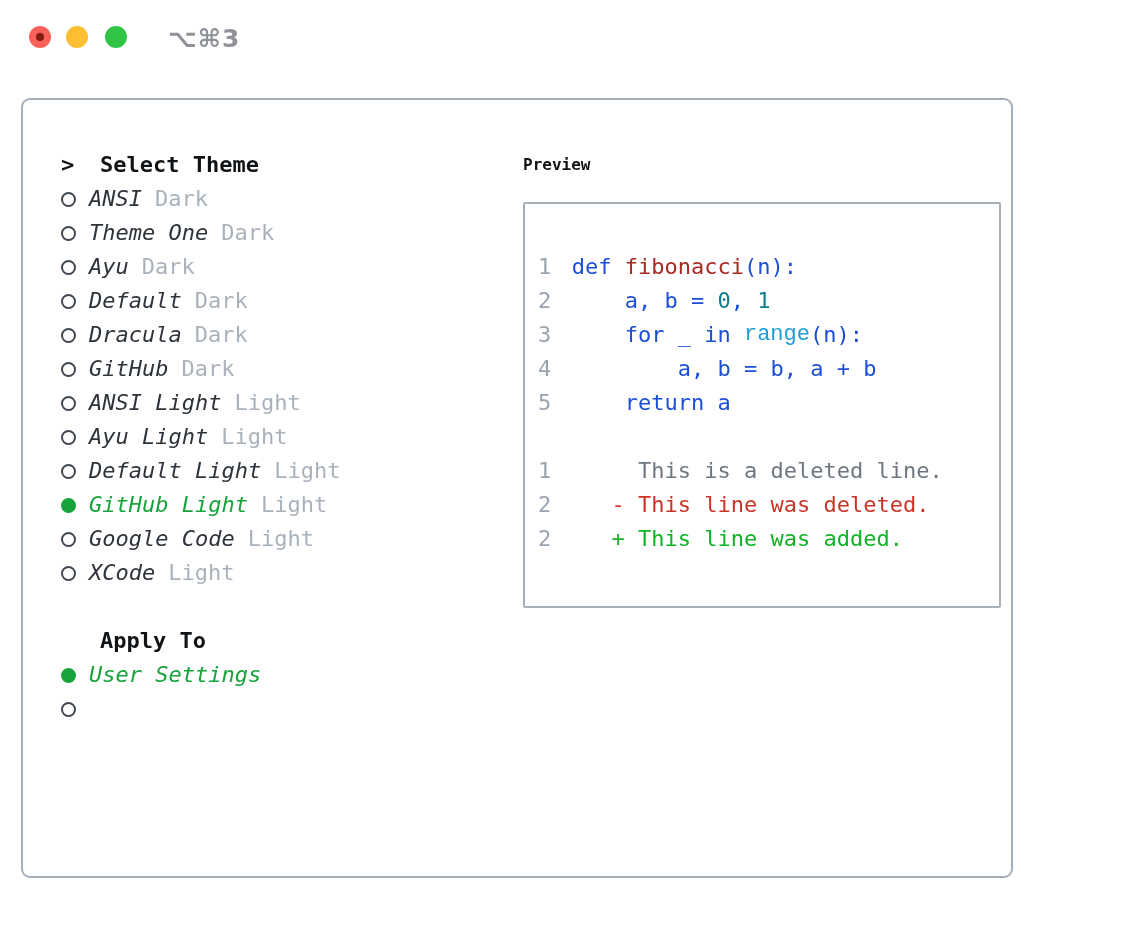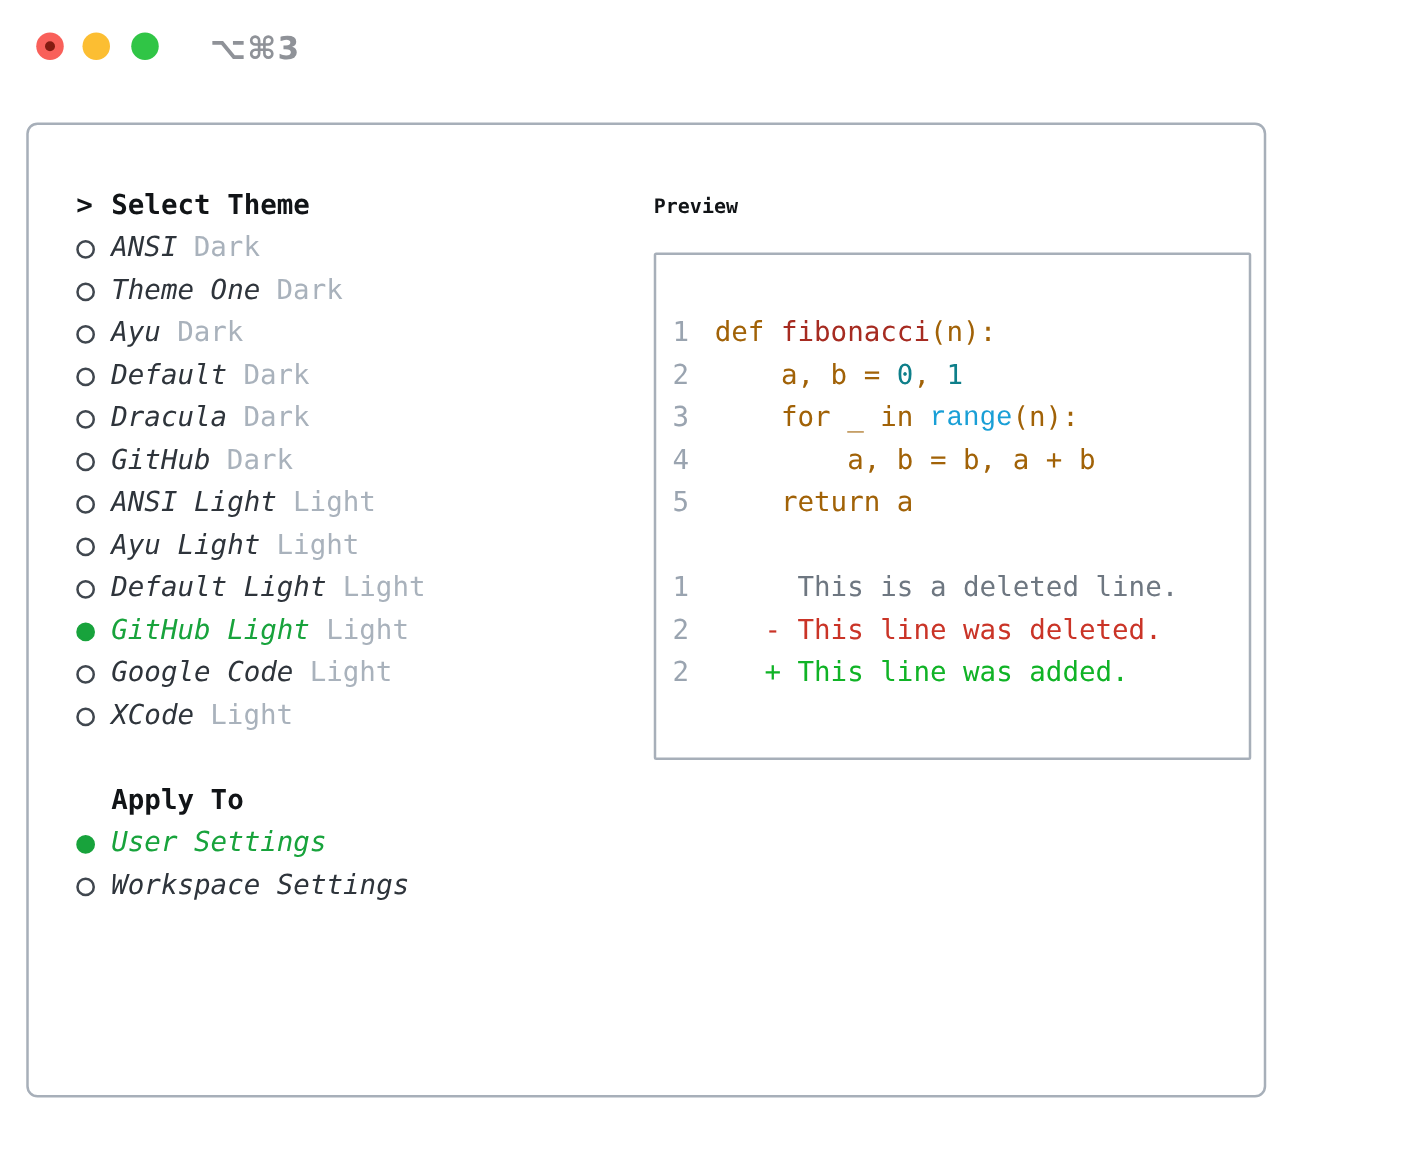--- a/index.html
+++ b/index.html
@@ -41,34 +41,34 @@
     border:2px solid var(--border);border-radius:9px;background:#fff;
     display:flex;padding:48px 22px 0 38px;}
   .left-col{width:442px;flex-shrink:0;}
   .right-col{flex:1;padding-left:20px;}
 
   .row{display:flex;height:34px;line-height:34px;font-size:22px;color:var(--fg);white-space:pre;}
   .marker{width:28px;flex-shrink:0;display:flex;align-items:center;}
   .prompt{font-weight:bold;color:var(--heading);font-size:22px;line-height:34px;}
   .bullet{width:15px;height:15px;border:2px solid #40474f;border-radius:50%;background:transparent;}
   .bullet.filled{border-color:var(--accent-green);background:var(--accent-green);}
-  .row.header-row .label{font-weight:bold;color:var(--heading);}
+  .row.header-row .label{font-weight:bold;color:var(--heading);margin-left:11px;}
   .t-name{color:var(--fg);font-style:italic;}
   .row.selected .t-name{color:var(--accent-green);}
   .t-tag{color:var(--muted);margin-left:13px;}
   .apply-title{margin-top:34px;}
   .help{margin-top:34px;font-size:22px;line-height:34px;color:var(--muted);white-space:pre;}
 
   
   .preview-title{height:34px;line-height:34px;font-size:16px;font-weight:bold;color:var(--heading);}
   .preview-box{margin-top:20px;width:478px;height:406px;border:2px solid var(--border);border-radius:2px;
     padding:46px 12px 0 13px;background:#fff;overflow:hidden;}
   .code-line{display:flex;height:34px;line-height:34px;font-size:22px;white-space:pre;}
   .ln{display:inline-block;width:2ch;margin-right:0.55ch;color:var(--linenum);flex-shrink:0;}
-  .tok-fg{color:#a16207;}
+  .tok-fg{color:#1d4ed8;}
   .tok-func{color:var(--func);}
   .tok-num{color:var(--num);}
   .tok-builtin{color:var(--builtin);font-family:Liberation Mono, monospace;}
   .tok-context{color:var(--context);}
   .tok-deleted{color:var(--deleted);}
   .tok-added{color:var(--added);}
 </style>
 </head>
 <body>
 
@@ -106,21 +106,21 @@
           <div class="row"><span class="marker"><span class="bullet"></span></span><span class="t-name">XCode</span><span class="t-tag">Light</span></div>
         </div>
 
       <div class="row header-row apply-title">
         <span class="marker"></span>
         <span class="label">Apply To</span>
       </div>
 
       <div id="apply-list">
           <div class="row selected"><span class="marker"><span class="bullet filled"></span></span><span class="t-name">User Settings</span></div>
-          <div class="row"><span class="marker"><span class="bullet"></span></span><span class="t-name">Workspace Settings</span></div>
+          <div class="row"><span class="marker"><span class="bullet"></span></span></div>
         </div>
 
     </div>
 
     <div class="right-col">
       <div class="preview-title">Preview</div>
       <div class="preview-box" id="preview-box">
           <div class="code-line"><span class="ln">1</span><span class="tok-fg">def </span><span class="tok-func">fibonacci</span><span class="tok-fg">(n):</span></div>
           <div class="code-line"><span class="ln">2</span><span class="tok-fg">    a, b = </span><span class="tok-num">0</span><span class="tok-fg">, </span><span class="tok-num">1</span></div>
           <div class="code-line"><span class="ln">3</span><span class="tok-fg">    for _ in </span><span class="tok-builtin">range</span><span class="tok-fg">(n):</span></div>

